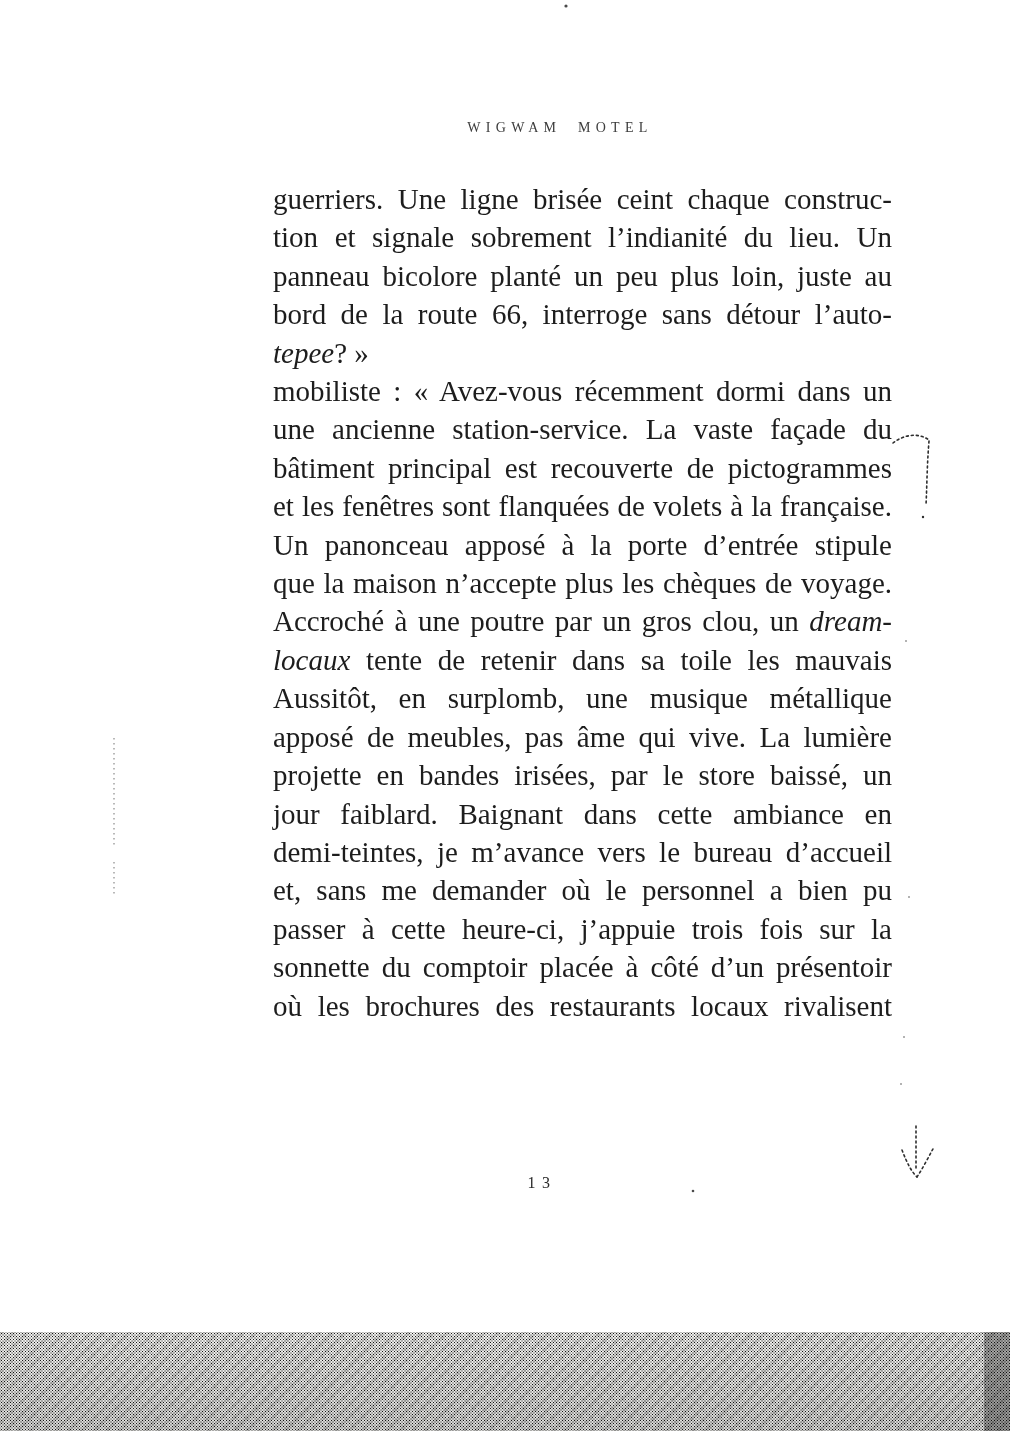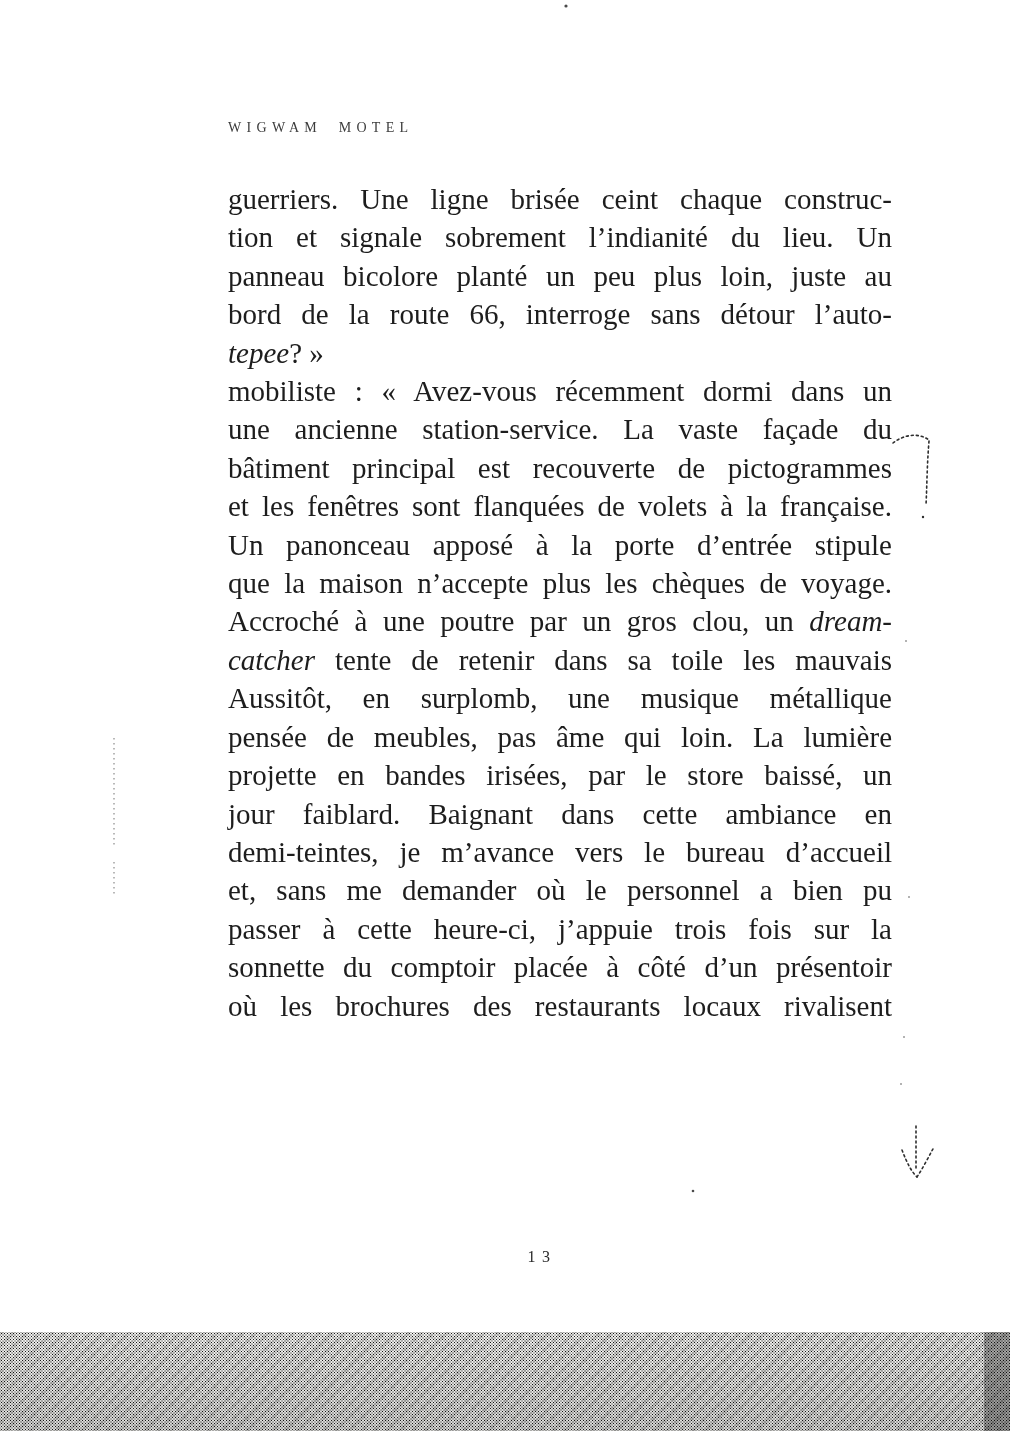--- a/index.html
+++ b/index.html
@@ -8,41 +8,42 @@
     background:#ffffff;
     font-family:"Liberation Serif","DejaVu Serif",serif;
     position:relative;
     overflow:hidden;
   }
   .page{position:absolute;inset:0;}
 
   .running-head{
     position:absolute;
     left:228px;top:118px;width:664px;
+    text-align:center;
     font-size:14px;line-height:20px;
     letter-spacing:0.38em;
     word-spacing:0.55em;
     color:#3c3c3c;
     text-transform:uppercase;
   }
 
   .body-text{
     position:absolute;
     left:228px;top:180px;width:664px;
     font-size:29px;line-height:38.4px;
     color:#1d1d1d;
   }
-  .body-text .line{white-space:normal;}
+  .body-text .line{white-space:normal;margin-left:45px;}
   .body-text .line.just{text-align:justify;text-align-last:justify;}
   .body-text .line.ind{padding-left:37px;}
   .body-text .it{font-style:italic;}
 
   .page-number{
     position:absolute;
-    left:228px;top:1246px;width:664px;
+    left:228px;top:1172px;width:664px;
     text-align:center;
     transform:translateX(-18px);
     font-size:16px;line-height:22px;
     letter-spacing:0.4em;
     color:#2a2a2a;
   }
 
   .marks{position:absolute;left:0;top:0;width:1010px;height:1431px;pointer-events:none;}
 
   .scan-band{
@@ -77,23 +78,23 @@
       <div class="line just"><span>panneau bicolore planté un peu plus loin, juste au</span></div>
       <div class="line just"><span>bord de la route 66, interroge sans détour l’auto-</span></div>
       <div class="line"><span class="it">tepee</span><span>? »</span></div>
       <div class="line just"><span>mobiliste : « Avez-vous récemment dormi dans un</span></div>
       <div class="line just"><span>une ancienne station-service. La vaste façade du</span></div>
       <div class="line just"><span>bâtiment principal est recouverte de pictogrammes</span></div>
       <div class="line just"><span>et les fenêtres sont flanquées de volets à la française.</span></div>
       <div class="line just"><span>Un panonceau apposé à la porte d’entrée stipule</span></div>
       <div class="line just"><span>que la maison n’accepte plus les chèques de voyage.</span></div>
       <div class="line just"><span>Accroché à une poutre par un gros clou, un </span><span class="it">dream-</span></div>
-      <div class="line just"><span class="it">catcher</span><span> tente de retenir dans sa toile les mauvais</span></div>
+      <div class="line just"><span class="it">locaux</span><span> tente de retenir dans sa toile les mauvais</span></div>
       <div class="line just"><span>Aussitôt, en surplomb, une musique métallique</span></div>
-      <div class="line just"><span>pensée de meubles, pas âme qui loin. La lumière</span></div>
+      <div class="line just"><span>apposé de meubles, pas âme qui vive. La lumière</span></div>
       <div class="line just"><span>projette en bandes irisées, par le store baissé, un</span></div>
       <div class="line just"><span>jour faiblard. Baignant dans cette ambiance en</span></div>
       <div class="line just"><span>demi-teintes, je m’avance vers le bureau d’accueil</span></div>
       <div class="line just"><span>et, sans me demander où le personnel a bien pu</span></div>
       <div class="line just"><span>passer à cette heure-ci, j’appuie trois fois sur la</span></div>
       <div class="line just"><span>sonnette du comptoir placée à côté d’un présentoir</span></div>
       <div class="line just"><span>où les brochures des restaurants locaux rivalisent</span></div>
     </div>
 
   <div class="page-number">13</div>

